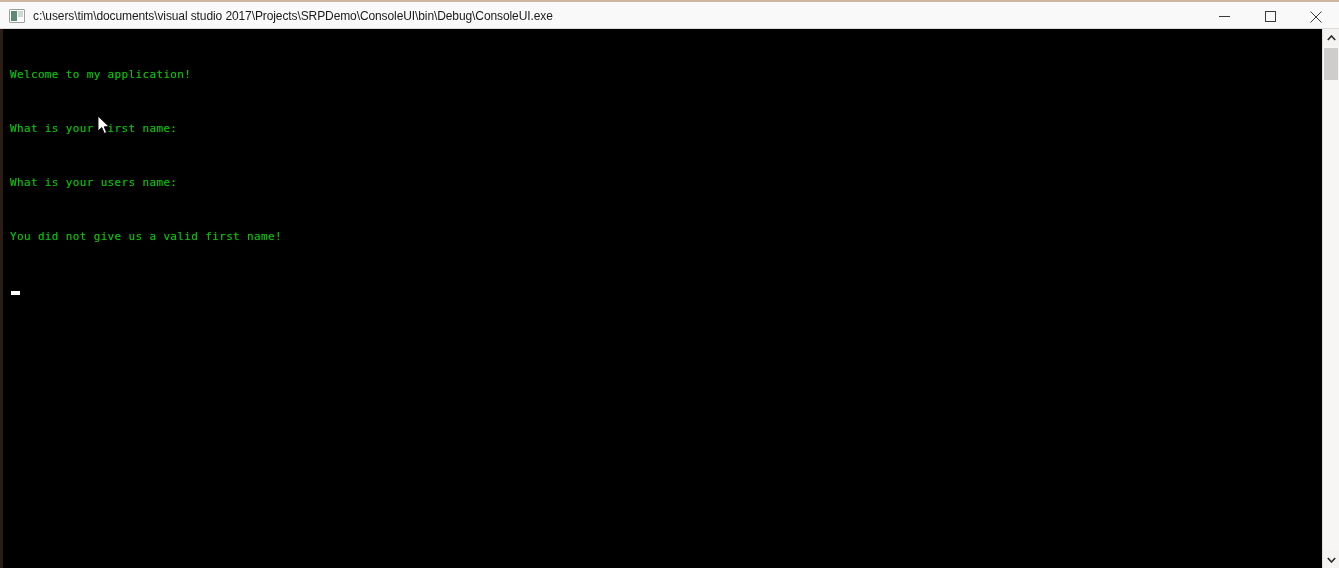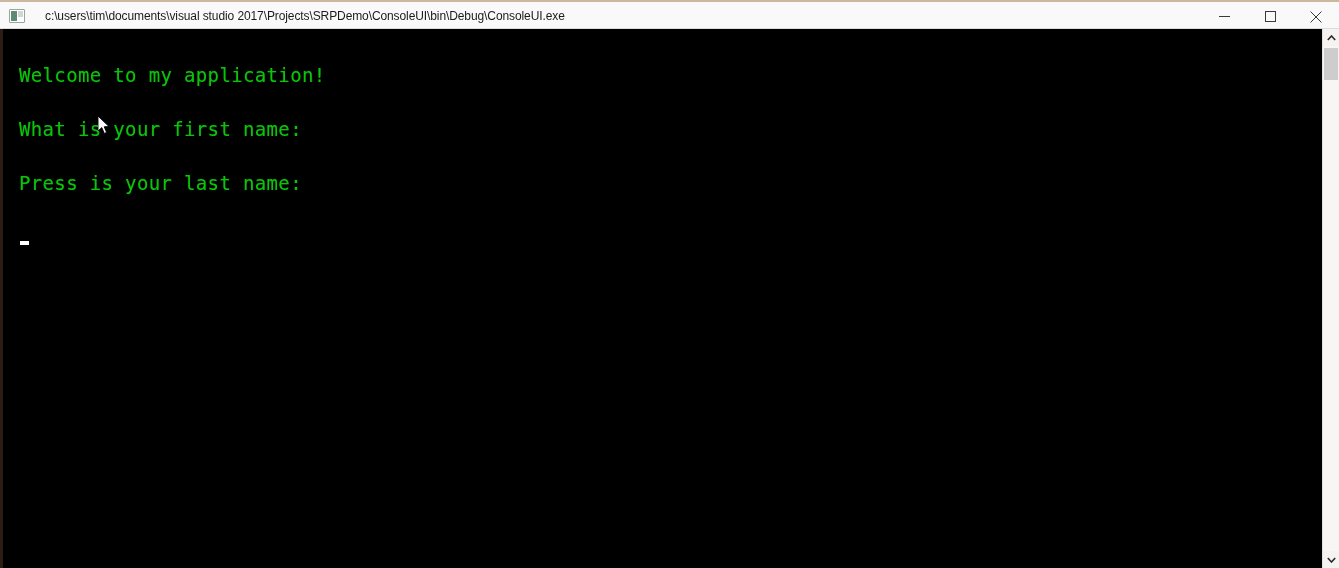--- a/index.html
+++ b/index.html
@@ -29,21 +29,20 @@
     left: 0;
     top: 0;
     width: 1339px;
     height: 29px;
     background: #f9f9f9;
     border-top: 2px solid #cdb79e;
     box-sizing: border-box;
     display: flex;
     align-items: center;
     user-select: none;
-    gap: 12px;
   }
   #titlebar::after {
     content: "";
     position: absolute;
     left: 0; right: 0; bottom: 0;
     height: 1px;
     background: #dcdcdc;
   }
 
   #app-icon {
@@ -115,24 +114,24 @@
   #console-area::before {
     content: "";
     position: absolute;
     left: 0; top: 0; bottom: 0;
     width: 3px;
     background: #2b1d14;
   }
 
   #console-text {
     position: absolute;
-    left: 19px;
+    left: 10px;
     top: 1px;
     font-family: "DejaVu Sans Mono", "Liberation Mono", monospace;
-    font-size: 19px;
+    font-size: 11px;
     line-height: 18px;
     letter-spacing: 0.35px;
     color: #0ac40a;
     white-space: pre;
     text-shadow: 0 0 1px rgba(10,200,10,0.45);
   }
   .console-line {
     height: 18px;
     white-space: pre;
   }
@@ -224,21 +223,22 @@
           <line x1="11.5" y1="0.5" x2="0.5" y2="11.5" stroke="#3a3a3a" stroke-width="1"></line>
         </svg>
       </button>
     </div>
   </div>
 
   <div id="console-area" style="background: rgb(0, 0, 0);">
     <div id="console-text" style="color: rgb(10, 196, 10);">
       <div class="console-line">Welcome to my application!</div>
       <div class="console-line">What is your first name:</div>
-      <div class="console-line">Press is your last name:</div>
+      <div class="console-line">What is your users name:</div>
+      <div class="console-line">You did not give us a valid first name!</div>
       <div class="console-line"><span id="caret"></span></div>
     </div>
 
     <svg id="mouse-cursor" viewBox="0 0 14 20" style="left: 98px; top: 87px;">
       <polygon points="0,0 0,15 3.8,11.6 6.3,17.4 8.6,16.4 6.2,10.8 11,10.6" fill="#ffffff" stroke="#000000" stroke-width="0.9"></polygon>
     </svg>
   </div>
 
   <div id="scrollbar">
     <button class="sb-arrow">

